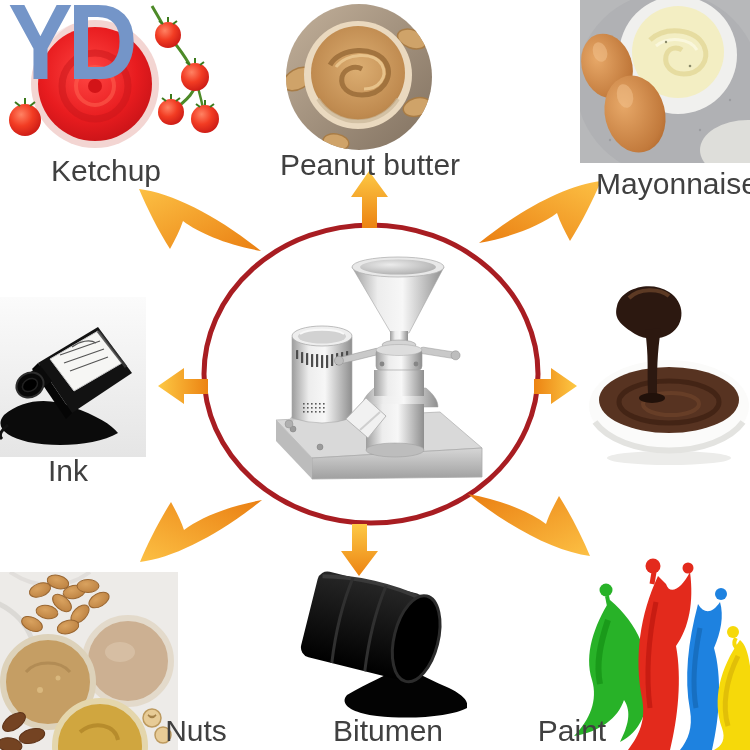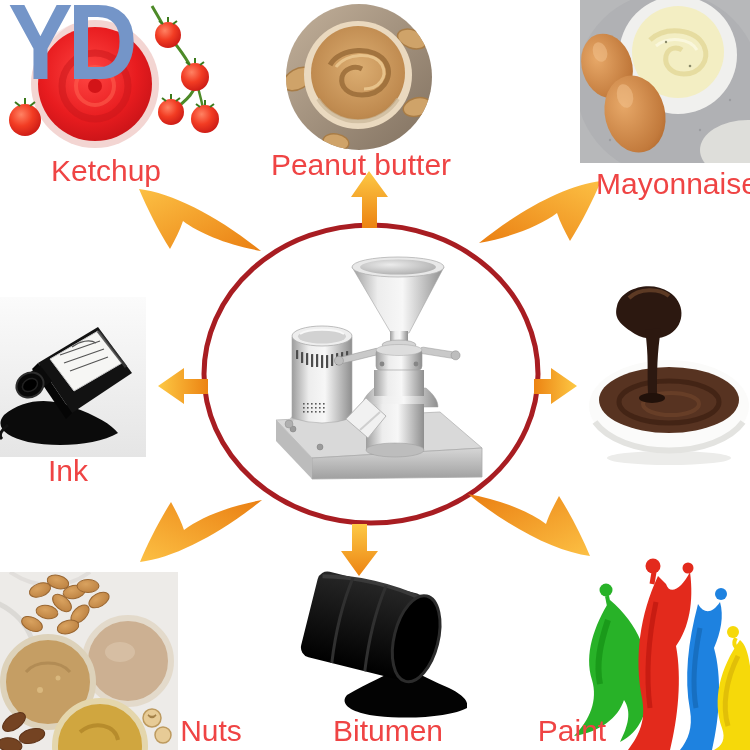--- a/index.html
+++ b/index.html
@@ -1,20 +1,20 @@
 <!DOCTYPE html>
 <html><head>
 <meta charset="utf-8">
 <style>
   html,body{margin:0;padding:0;background:#fff;}
   .canvas{position:relative;width:750px;height:750px;background:#fff;overflow:hidden;
           font-family:"Liberation Sans", sans-serif;}
   .photo{position:absolute;z-index:1;}
   .overlay{position:absolute;left:0;top:0;z-index:3;pointer-events:none;}
-  .label{position:absolute;z-index:4;color:#ef4444;font-size:30px;line-height:1.1;
+  .label{position:absolute;z-index:4;color:#404040;font-size:30px;line-height:1.1;
          white-space:nowrap;transform:translateX(-50%);}
   .logo{position:absolute;z-index:5;left:8px;top:-12px;font-size:108px;line-height:1;
         font-weight:700;color:#7495c8;letter-spacing:-6px;transform:scaleX(.9);
         transform-origin:left top;}
 </style>
 </head>
 <body>
 
 <div class="canvas">
 
@@ -364,21 +364,21 @@
     <path d="M 158 386 L 184 368 L 184 379 L 208 379 L 208 394 L 184 394 L 184 404 Z" fill="url(#goldH)"></path>
     <path d="M 577 386 L 551 368 L 551 379 L 534 379 L 534 394 L 551 394 L 551 404 Z" fill="url(#goldHr)"></path>
 
     <use href="#swoosh" fill="url(#gold)" transform="translate(139,189)"></use>
     <use href="#swoosh" fill="url(#gold)" transform="translate(601,181) scale(-1,1)"></use>
     <use href="#swoosh" fill="url(#gold)" transform="translate(140,562) scale(1,-1)"></use>
     <use href="#swoosh" fill="url(#gold)" transform="translate(590,556) scale(-1,-1)"></use>
   </svg>
 
   <div class="label" style="left:106px;top:154px">Ketchup</div>
-  <div class="label" style="left:361px;top:148px">Peanut butter</div>
+  <div class="label" style="left:370px;top:148px">Peanut butter</div>
   <div class="label" style="left:677px;top:167px">Mayonnaise</div>
   <div class="label" style="left:68px;top:454px">Ink</div>
-  <div class="label" style="left:211px;top:714px">Nuts</div>
+  <div class="label" style="left:196px;top:714px">Nuts</div>
   <div class="label" style="left:388px;top:714px">Bitumen</div>
   <div class="label" style="left:572px;top:714px">Paint</div>
 
   <div class="logo">YD</div>
 </div>
 
 </body></html>

